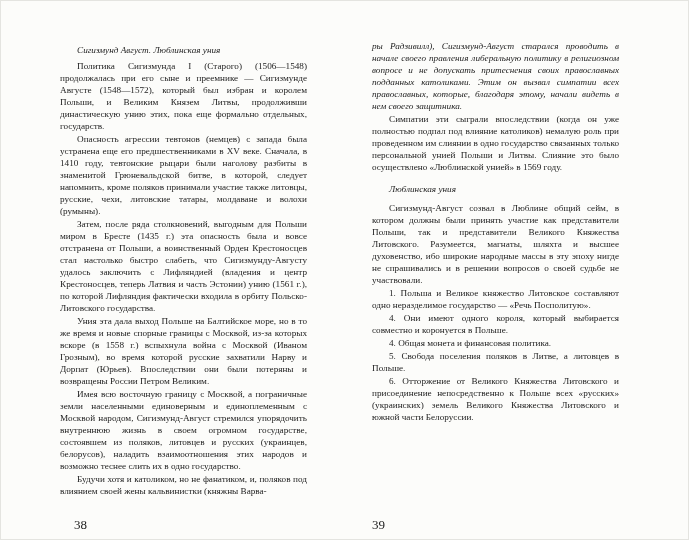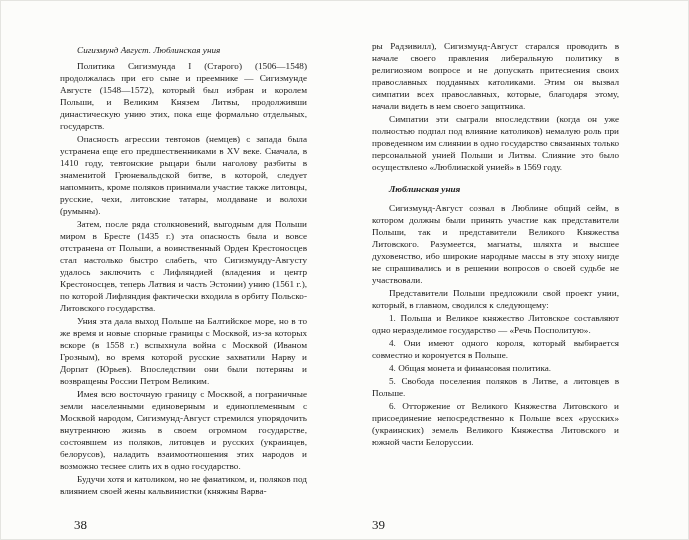--- a/index.html
+++ b/index.html
@@ -31,27 +31,26 @@
     font-style: italic;
     text-indent: 17px;
     text-align: left;
     margin: 0 0 4px 0;
   }
   .section-heading {
     font-style: italic;
     text-indent: 17px;
     text-align: left;
     margin: 10px 0 7px 0;
-    font-weight: bold;
   }
   p.para {
     margin: 0 0 1px 0;
     text-indent: 17px;
   }
-  p.para.no-indent { text-indent: 0; }
+  p.para.no-indent { text-indent: 0; font-style: italic; }
   p.list-item {
     margin: 1px 0;
     text-indent: 17px;
   }
   .page-number {
     position: absolute;
     top: 519px;
     width: 247px;
     text-align: left;
     font-size: 13px;
@@ -75,21 +74,20 @@
     <p class="para">Имея всю восточную границу с Москвой, а пограничные земли населенными единоверным и единоплеменным с Москвой народом, Сигизмунд-Август стремился упорядочить внутреннюю жизнь в своем огромном государстве, состоявшем из поляков, литовцев и русских (украинцев, белорусов), наладить взаимоотношения этих народов и возможно теснее слить их в одно государство.</p>
     <p class="para">Будучи хотя и католиком, но не фанатиком, и, поляков под влиянием своей жены кальвинистки (княжны Варва-</p>
   </div>
   <div class="page-number pn-left">38</div>
 
   <div class="page-col col-right">
     <p class="para no-indent">ры Радзивилл), Сигизмунд-Август старался проводить в начале своего правления либеральную политику в религиозном вопросе и не допускать притеснения своих православных подданных католиками. Этим он вызвал симпатии всех православных, которые, благодаря этому, начали видеть в нем своего защитника.</p>
     <p class="para">Симпатии эти сыграли впоследствии (когда он уже полностью подпал под влияние католиков) немалую роль при проведенном им слиянии в одно государство связанных только персональной унией Польши и Литвы. Слияние это было осуществлено «Люблинской унией» в 1569 году.</p>
     <div class="section-heading">Люблинская уния</div>
     <p class="para">Сигизмунд-Август созвал в Люблине общий сейм, в котором должны были принять участие как представители Польши, так и представители Великого Княжества Литовского. Разумеется, магнаты, шляхта и высшее духовенство, ибо широкие народные массы в эту эпоху нигде не спрашивались и в решении вопросов о своей судьбе не участвовали.</p>
-    <p class="para">Представители Польши предложили свой проект унии, который, в главном, сводился к следующему:</p>
     <p class="para list-item">1. Польша и Великое княжество Литовское составляют одно неразделимое государство — «Речь Посполитую».</p>
     <p class="para list-item">4. Они имеют одного короля, который выбирается совместно и коронуется в Польше.</p>
     <p class="para list-item">4. Общая монета и финансовая политика.</p>
     <p class="para list-item">5. Свобода поселения поляков в Литве, а литовцев в Польше.</p>
     <p class="para list-item">6. Отторжение от Великого Княжества Литовского и присоединение непосредственно к Польше всех «русских» (украинских) земель Великого Княжества Литовского и южной части Белоруссии.</p>
   </div>
   <div class="page-number pn-right">39</div>
 </div>
 
 </body></html>

